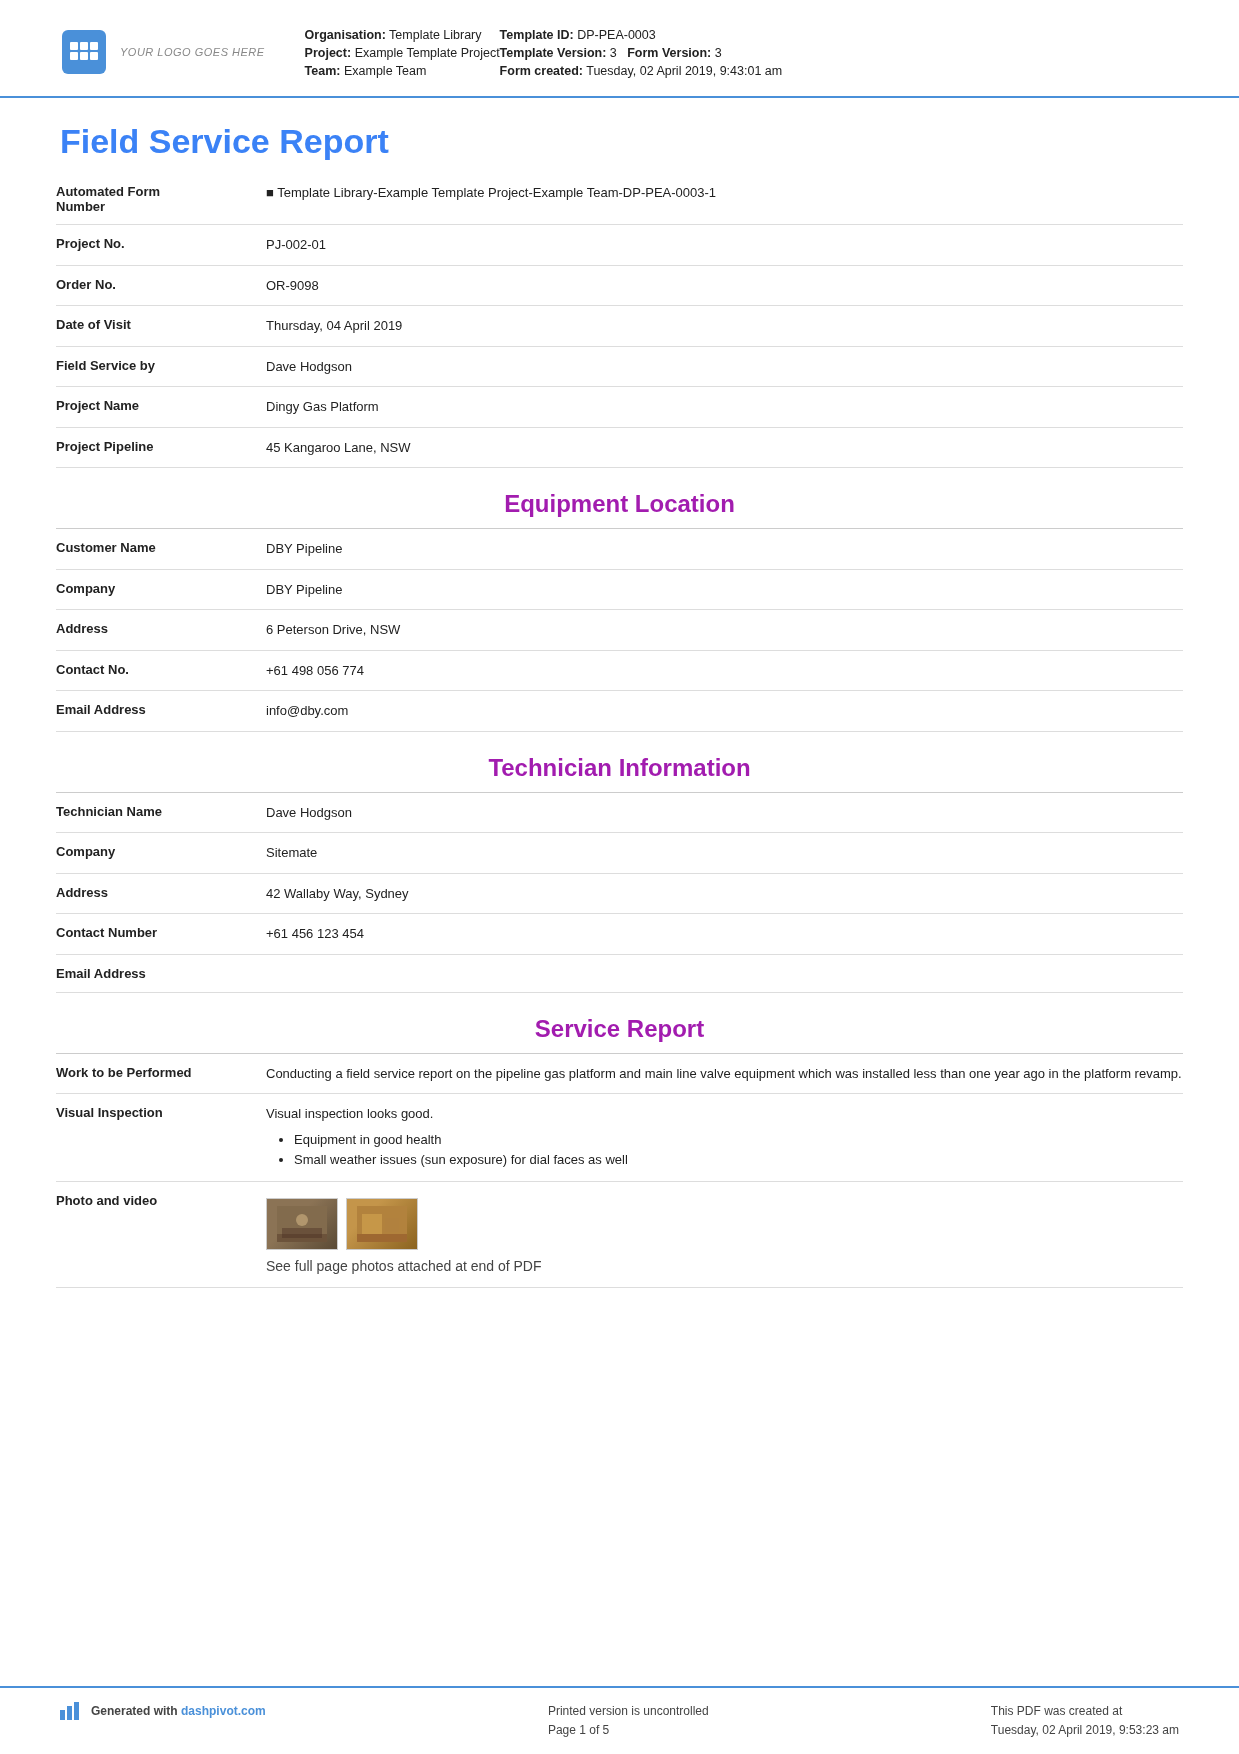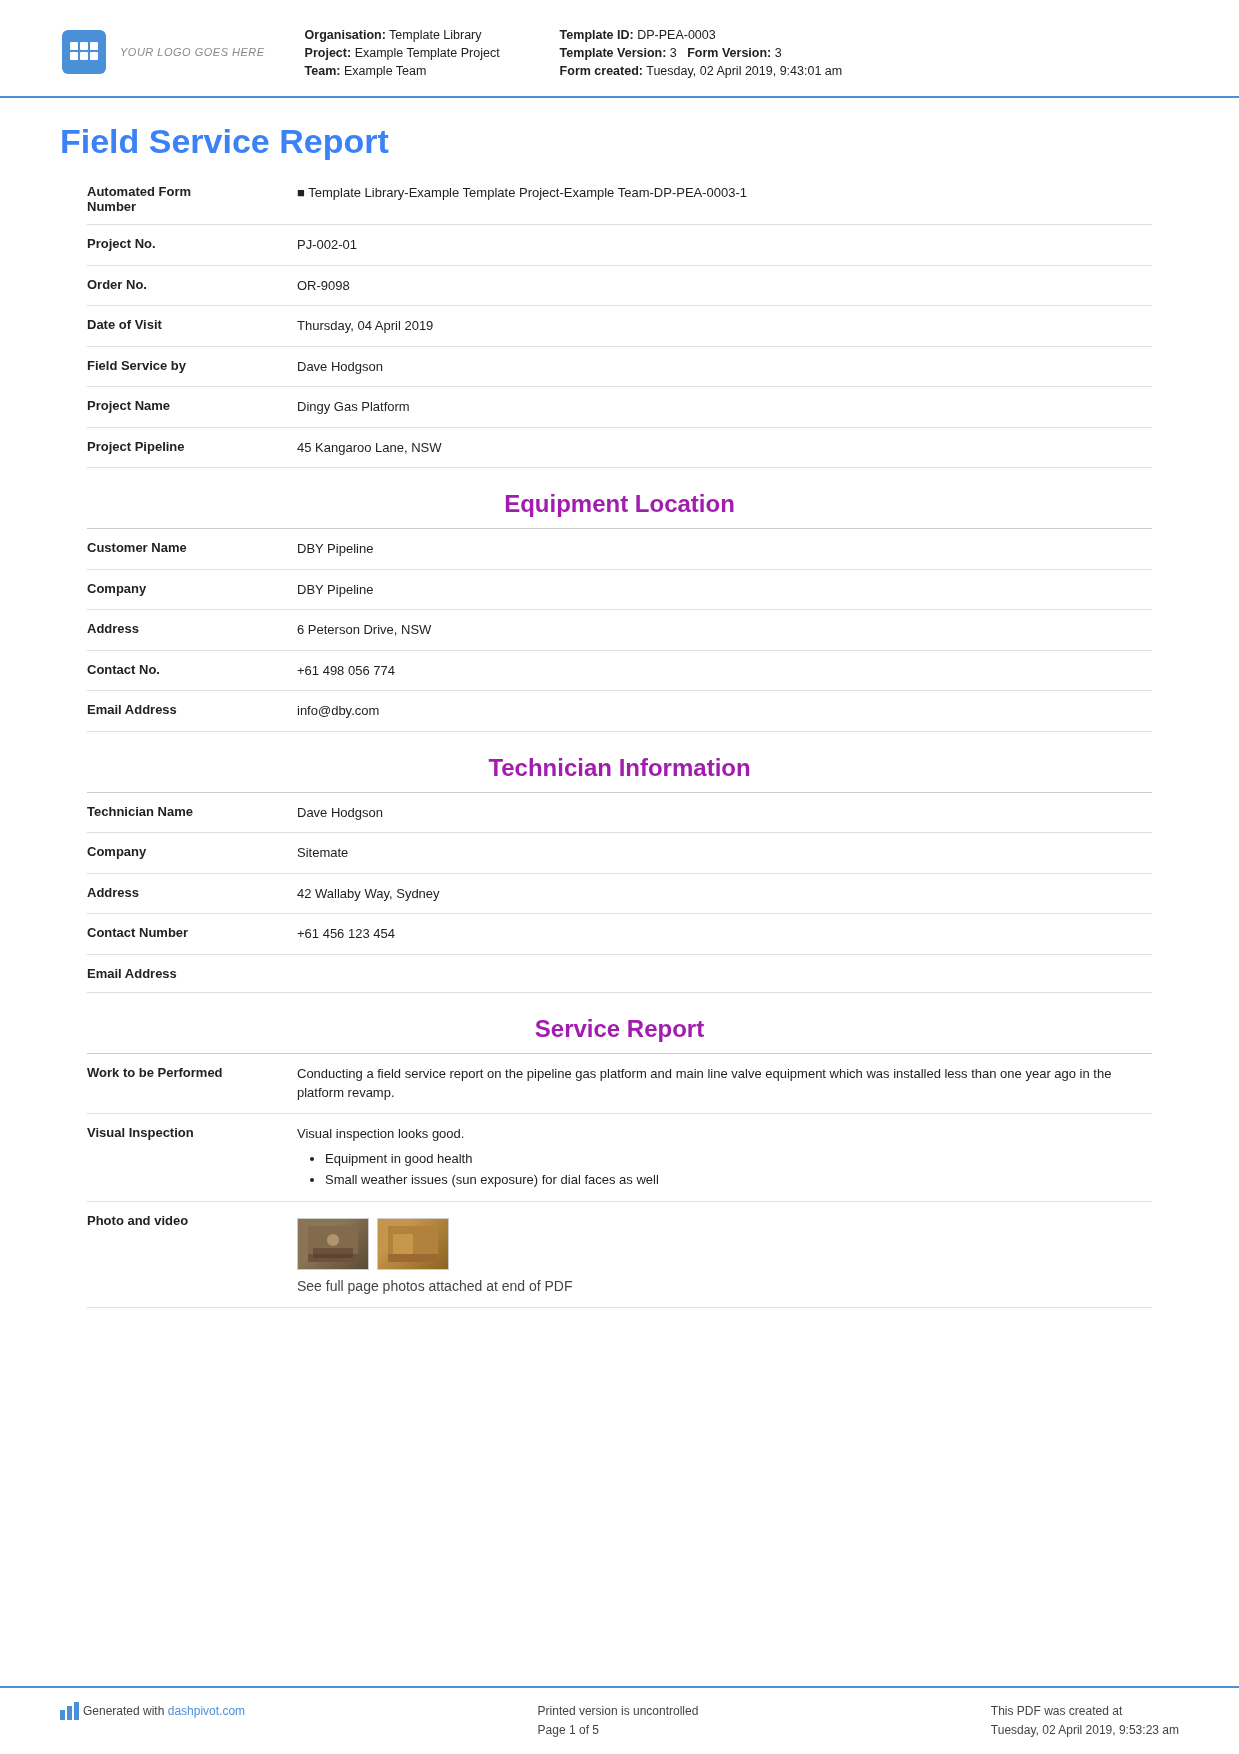--- a/index.html
+++ b/index.html
@@ -41,21 +41,20 @@
     }
     .logo-text {
       font-size: 11px;
       color: #888;
       font-style: italic;
       text-transform: uppercase;
       letter-spacing: 0.5px;
     }
     .header-meta {
       display: flex;
-      gap: 60px;
       font-size: 12.5px;
     }
     .header-meta-col {
       display: flex;
       flex-direction: column;
       gap: 4px;
     }
     .header-meta-col span b {
       font-weight: bold;
     }
@@ -64,21 +63,21 @@
     .main-title {
       padding: 24px 60px 12px 60px;
       font-size: 34px;
       font-weight: bold;
       color: #3b82f6;
     }
 
     
     .content {
       flex: 1;
-      padding: 0 87px;
+      padding: 0 56px;
     }
 
     
     .field-row {
       display: flex;
       align-items: flex-start;
       border-bottom: 1px solid #ddd;
       padding: 10px 0;
       min-height: 38px;
     }
@@ -160,21 +159,22 @@
       margin-top: auto;
     }
     .footer-col {
       font-size: 12px;
       color: #444;
       line-height: 1.6;
     }
     .footer-brand {
       display: flex;
       align-items: center;
-      gap: 4px;
+      gap: 12px;
+      font-weight: bold;
     }
     .footer-logo {
       display: flex;
       align-items: flex-end;
       gap: 2px;
     }
     .footer-bar {
       width: 5px;
       background: #4a90d9;
     }

